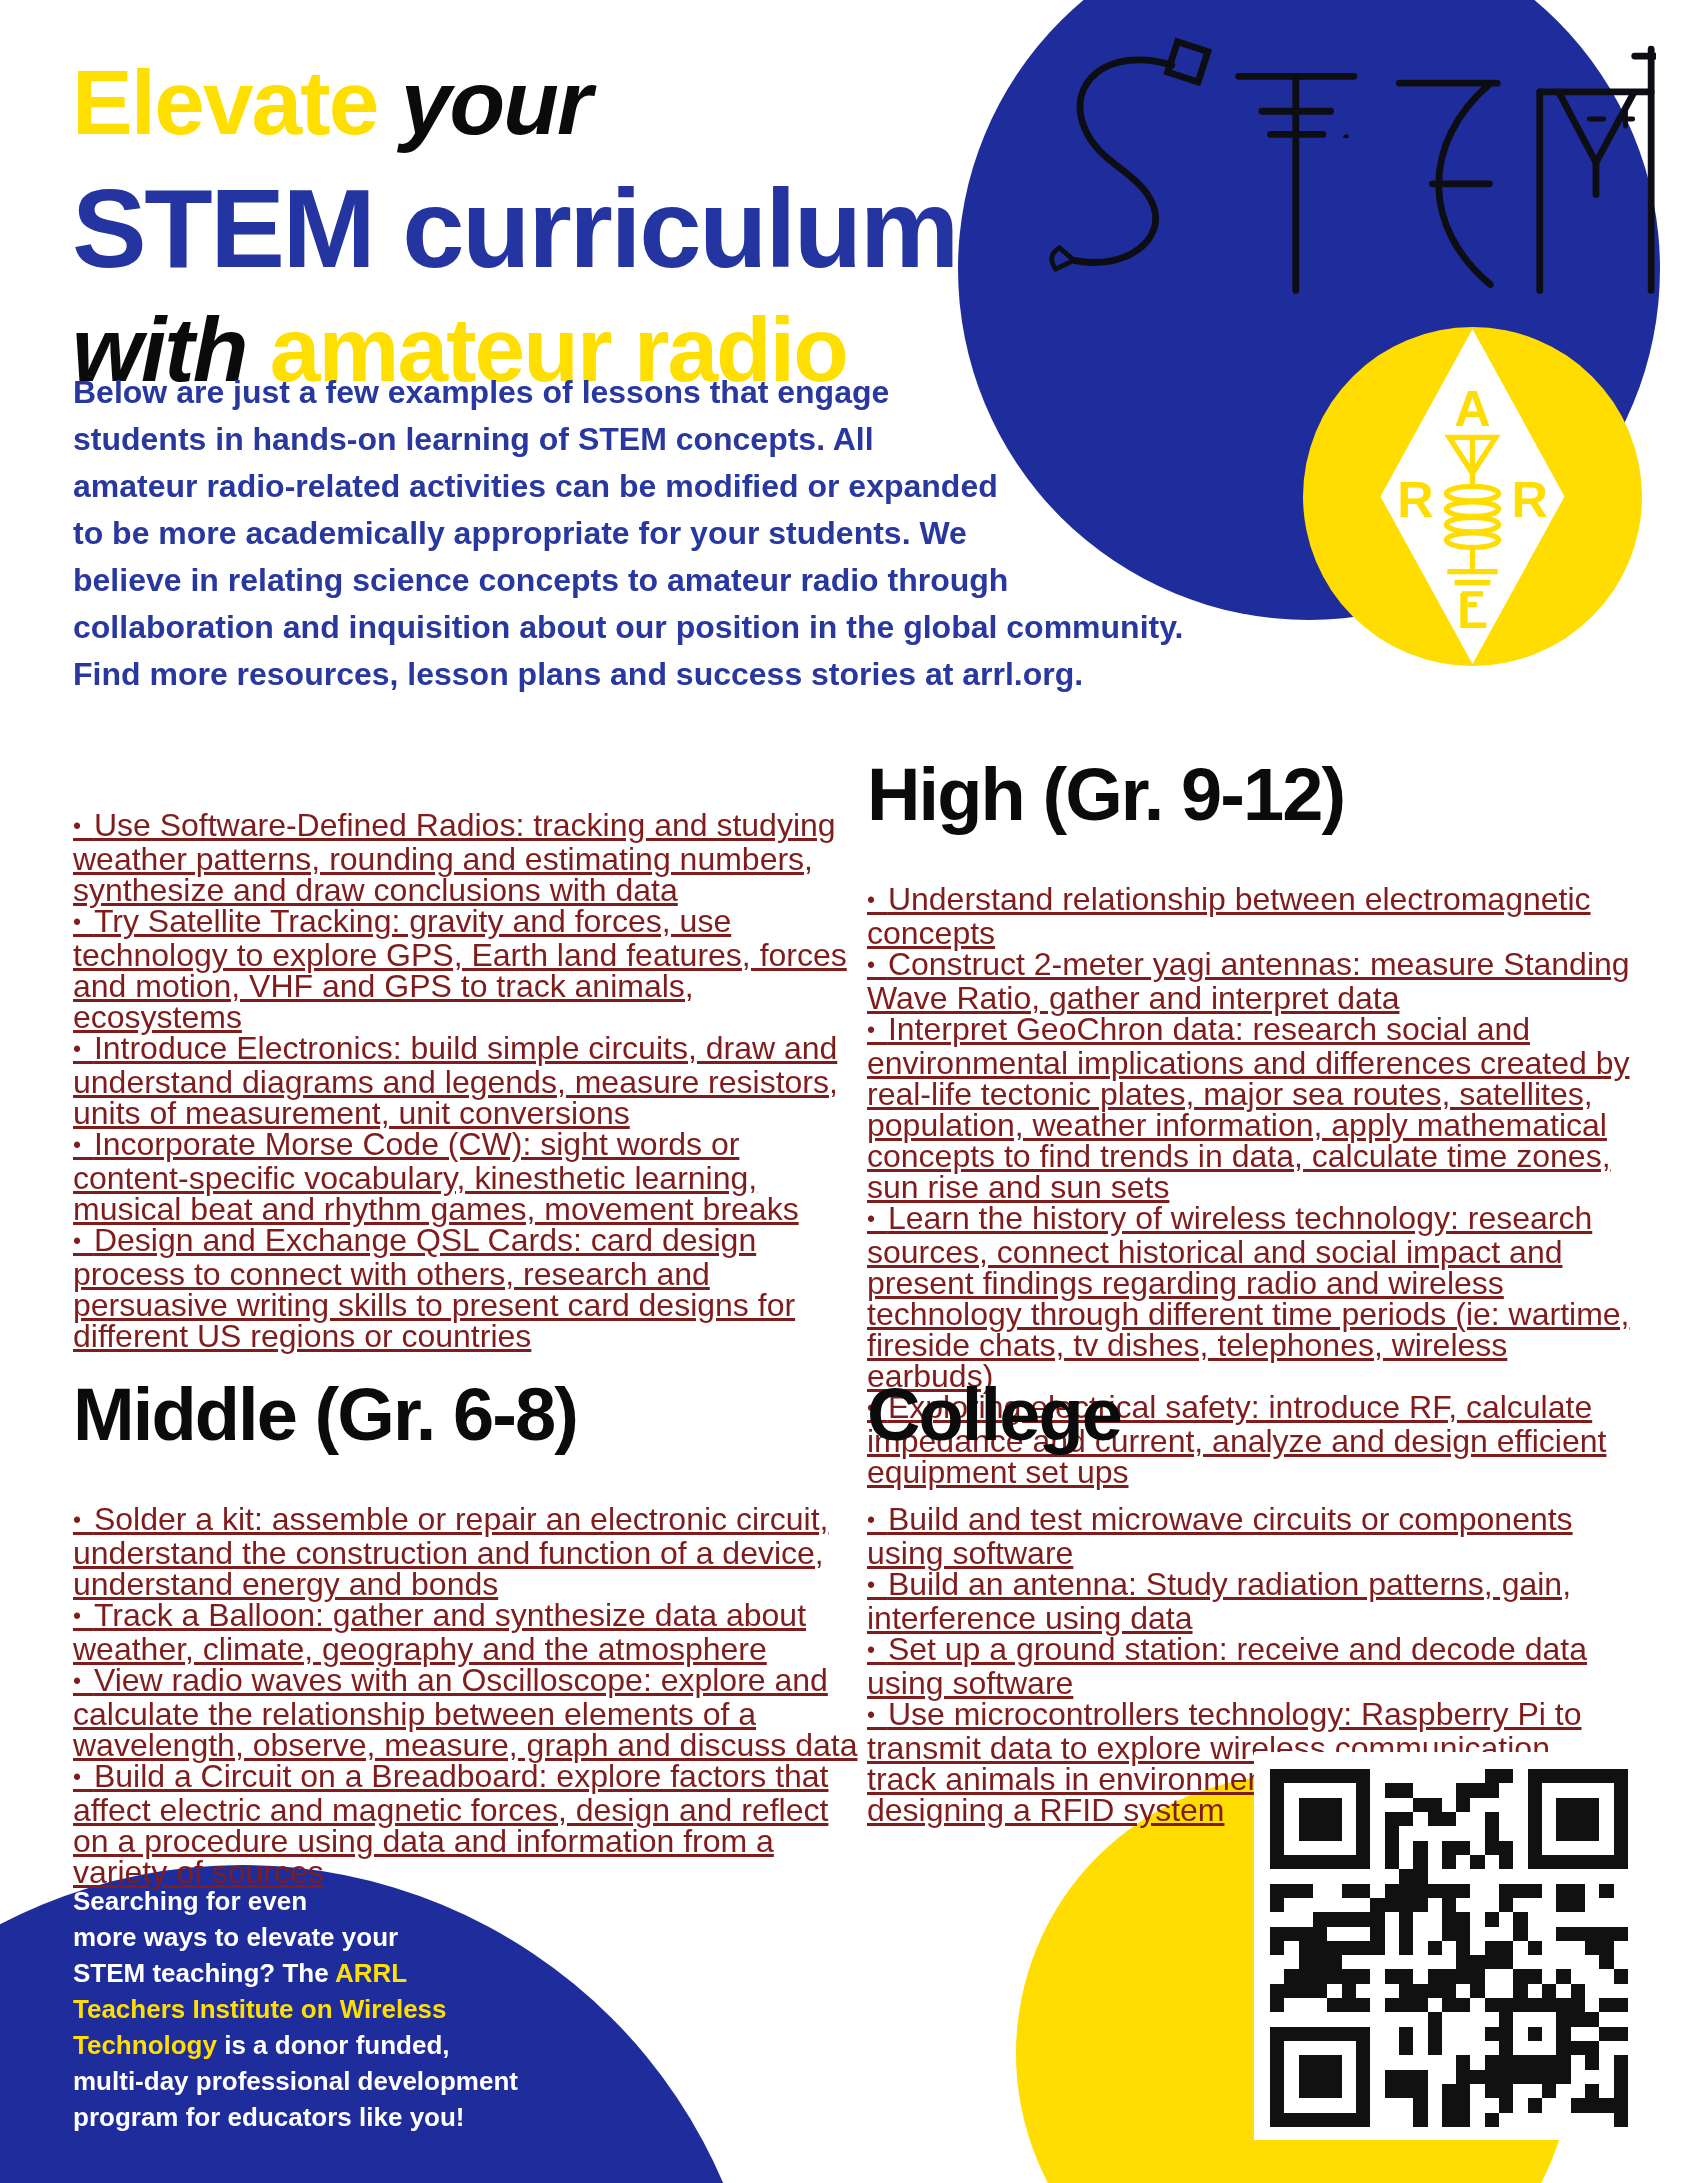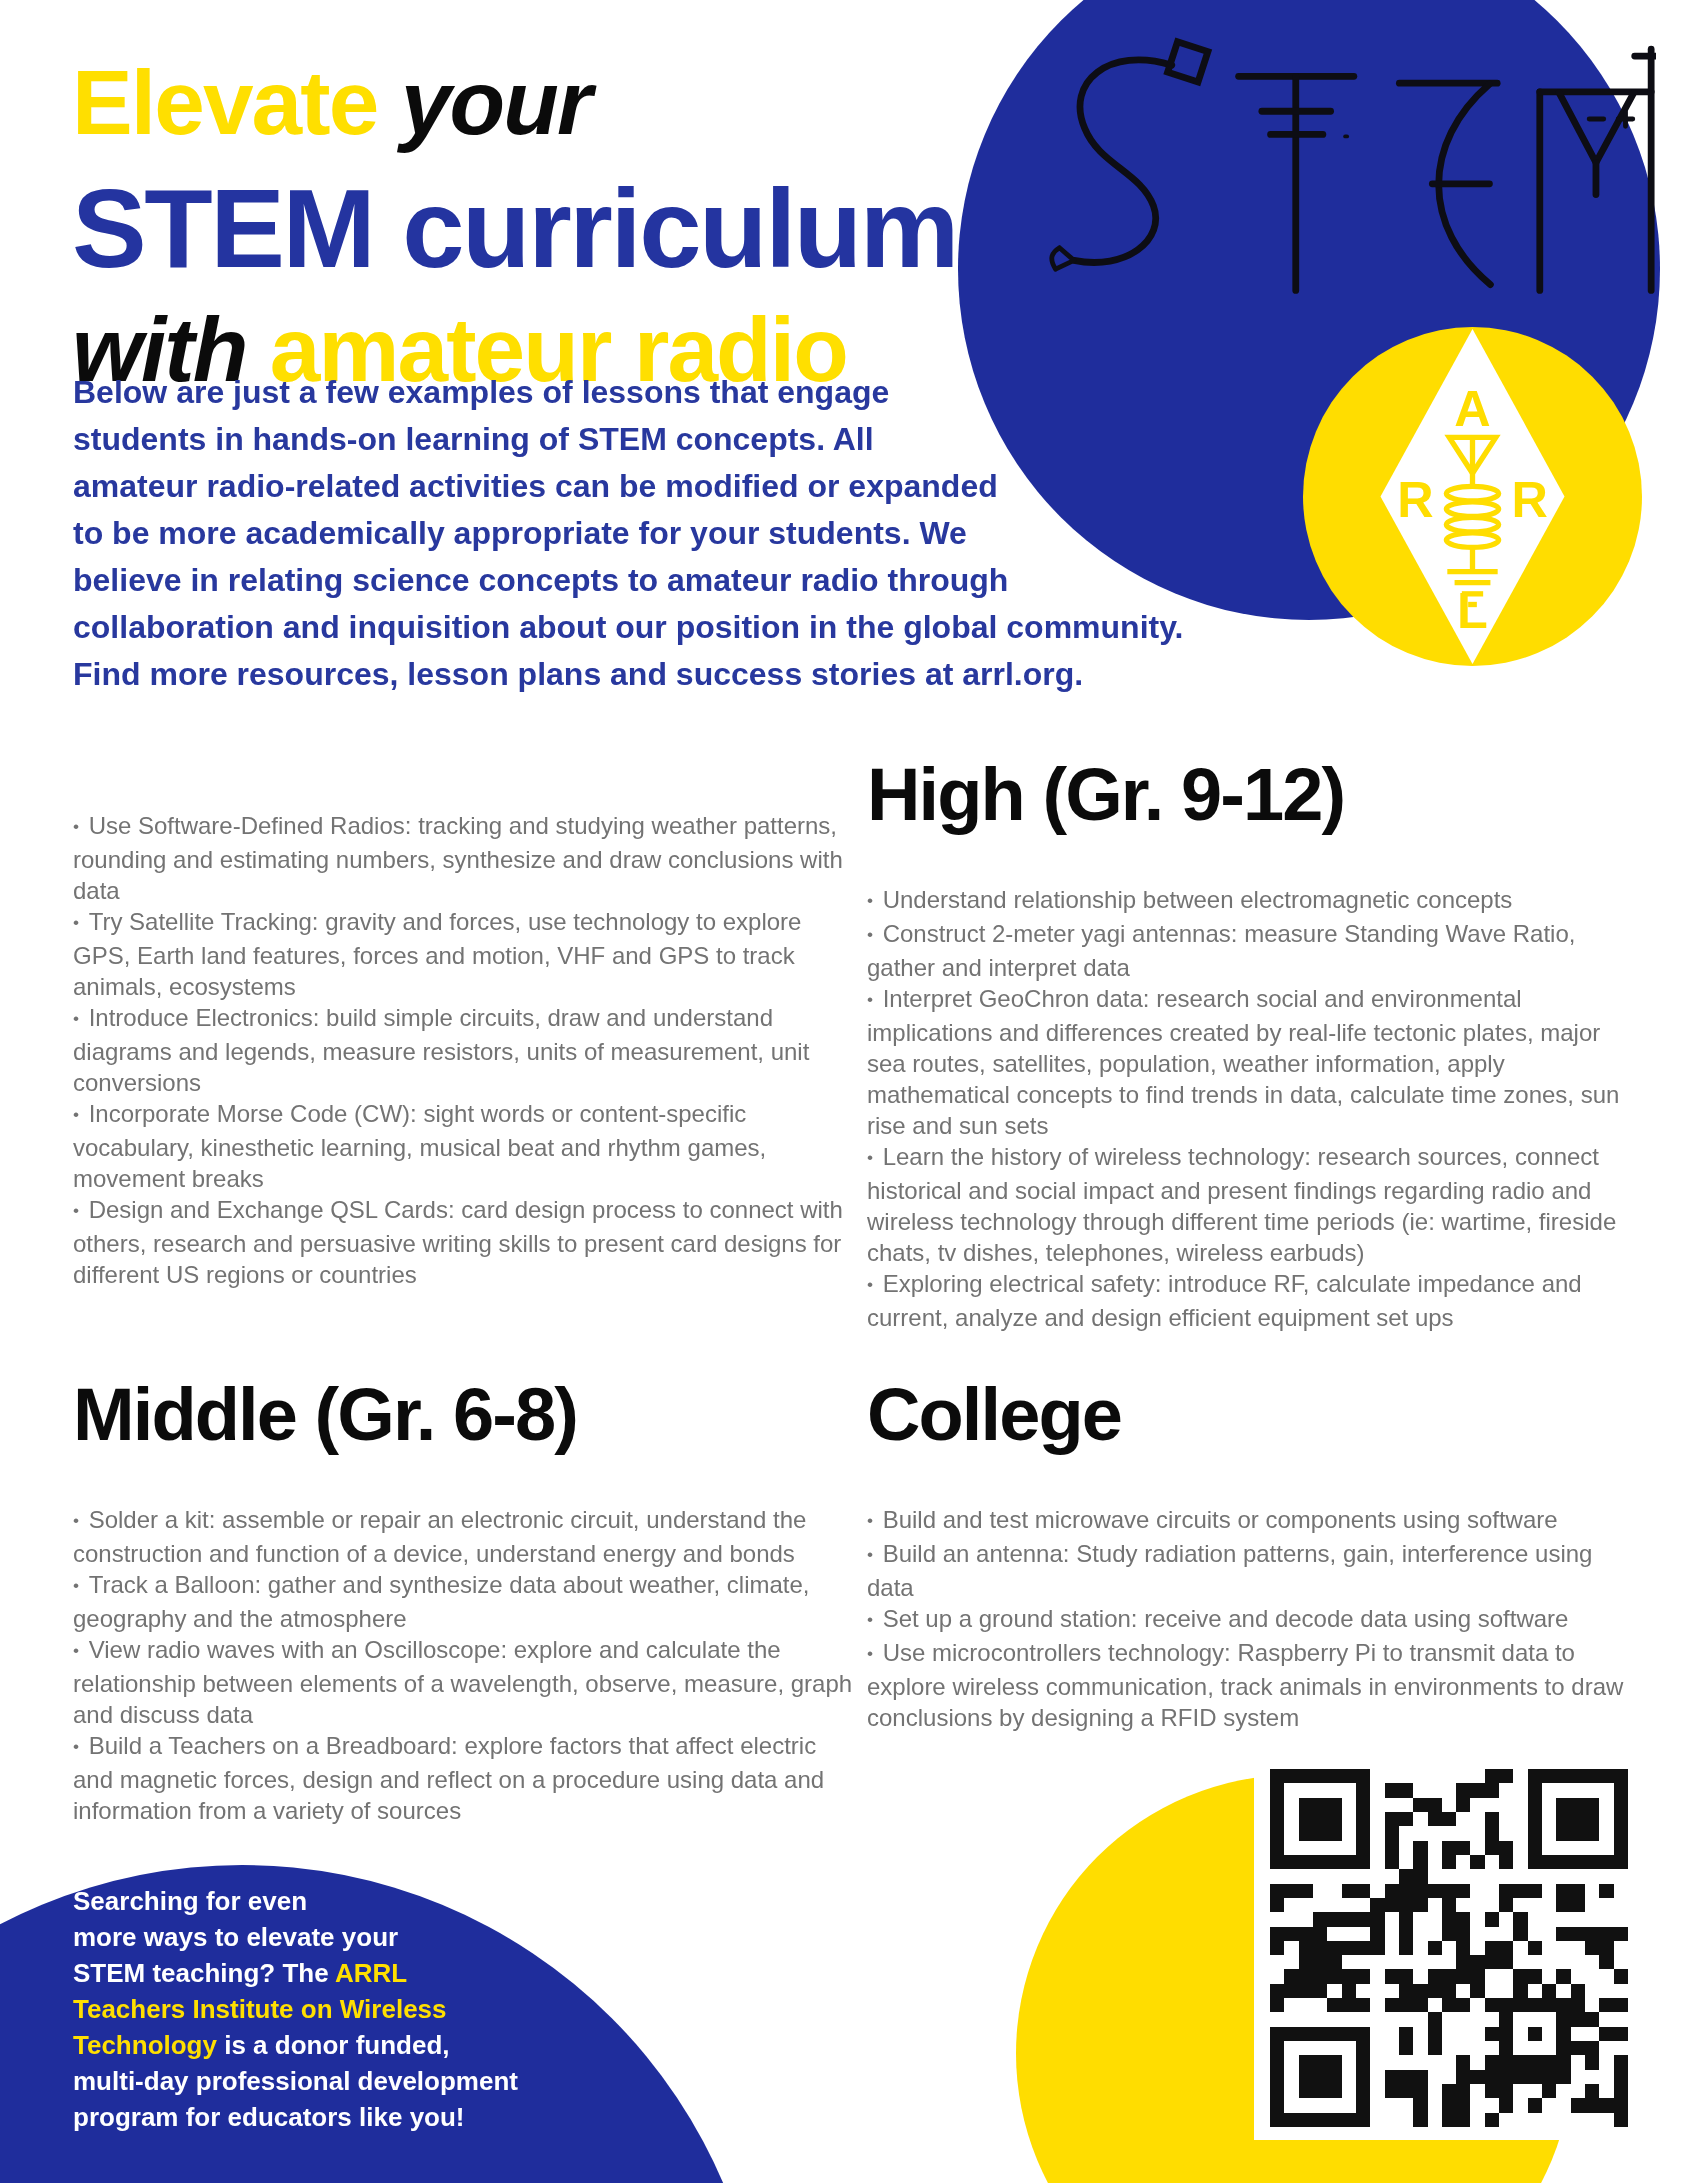--- a/index.html
+++ b/index.html
@@ -37,21 +37,21 @@
   .sec-elementary{left:73px;top:758px;width:785px;}
   .sec-high{left:867px;top:758px;width:765px;}
   .sec-middle{left:73px;top:1378px;width:785px;}
   .sec-college{left:867px;top:1378px;width:765px;}
   .section h2{
     margin:0;font-size:74px;font-weight:bold;color:#0b0b0b;
     letter-spacing:-1.9px;line-height:1;
   }
   .bullets{margin:52px 0 0 0;padding:0;list-style:none;}
   .bullets li{
-    font-size:24px;color:#737373;line-height:31px;font-weight:normal;
+    font-size:32px;color:#7f1d1d;line-height:31px;font-weight:normal;text-decoration:underline;
   }
   .bullets li::before{content:"•\00a0\00a0";font-size:0.72em;position:relative;top:-1.9px;}
   
   .cta{position:absolute;left:73px;top:1883px;z-index:3;}
   .cta-line{font-size:26px;font-weight:bold;line-height:36px;white-space:nowrap;}
   
   .qr-box{position:absolute;left:1254px;top:1752px;width:390px;height:388px;background:#ffffff;z-index:3;}
   .qr-svg{position:absolute;left:16px;top:16.5px;}
 </style>
 </head>
@@ -154,21 +154,21 @@
       <li>Exploring electrical safety: introduce RF, calculate impedance and current, analyze and design efficient equipment set ups</li>
     </ul>
   </div>
 
   <div class="section sec-middle">
     <h2>Middle (Gr. 6-8)</h2>
     <ul class="bullets">
       <li>Solder a kit: assemble or repair an electronic circuit, understand the construction and function of a device, understand energy and bonds</li>
       <li>Track a Balloon: gather and synthesize data about weather, climate, geography and the atmosphere</li>
       <li>View radio waves with an Oscilloscope: explore and calculate the relationship between elements of a wavelength, observe, measure, graph and discuss data</li>
-      <li>Build a Teachers on a Breadboard: explore factors that affect electric and magnetic forces, design and reflect on a procedure using data and information from a variety of sources</li>
+      <li>Build a Circuit on a Breadboard: explore factors that affect electric and magnetic forces, design and reflect on a procedure using data and information from a variety of sources</li>
     </ul>
   </div>
 
   <div class="section sec-college">
     <h2>College</h2>
     <ul class="bullets">
       <li>Build and test microwave circuits or components using software</li>
       <li>Build an antenna: Study radiation patterns, gain, interference using data</li>
       <li>Set up a ground station: receive and decode data using software</li>
       <li>Use microcontrollers technology: Raspberry Pi to transmit data to explore wireless communication, track animals in environments to draw conclusions by designing a RFID system</li>

